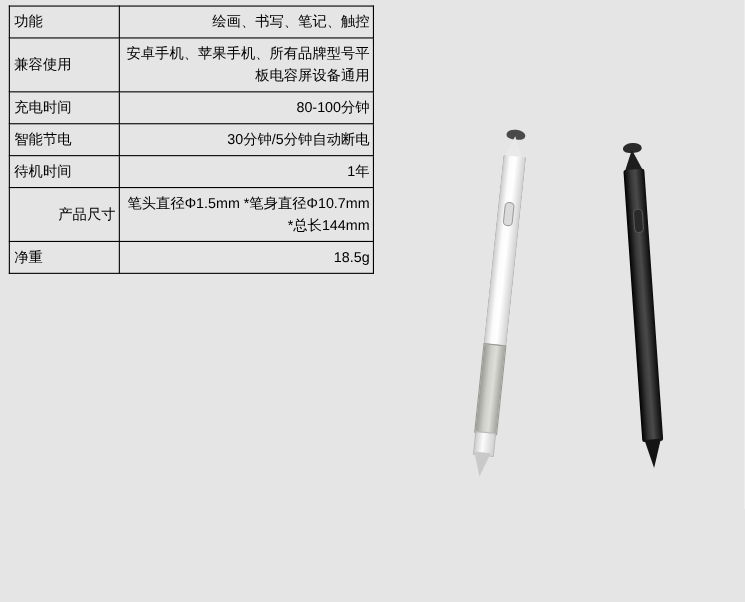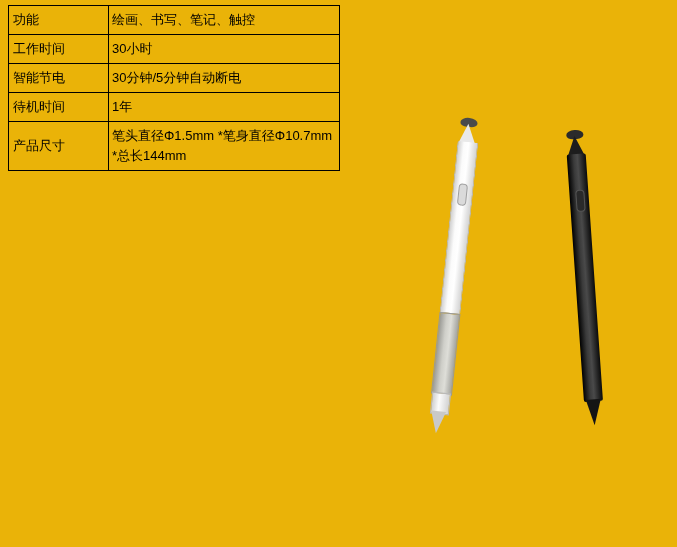--- a/index.html
+++ b/index.html
@@ -11,21 +11,21 @@
     width: 677px;
     height: 547px;
     font-family: "Liberation Sans", sans-serif;
     position: relative;
     overflow: hidden;
   }
   .page {
     position: relative;
     width: 677px;
     height: 547px;
-    background: #eab308;
+    background: #e5e5e5;
   }
   
   .spec-table {
     position: absolute;
     left: 8px;
     top: 5px;
     width: 332px;
     border-collapse: collapse;
     table-layout: fixed;
   }
@@ -36,24 +36,24 @@
     padding: 4px 3px;
     line-height: 20px;
     vertical-align: middle;
   }
   .spec-table td.label {
     width: 92px;
     text-align: left;
     padding-left: 4px;
   }
   .spec-table td.label.center {
-    text-align: left;
+    text-align: right;
   }
   .spec-table td.value {
-    text-align: left;
+    text-align: right;
     margin-left: 28px;
   }
   
   .pen-area {
     position: absolute;
     left: 345px;
     top: 0px;
     width: 332px;
     height: 547px;
   }
@@ -199,34 +199,42 @@
 
 <div class="page">
 
   <table class="spec-table">
     <tbody>
       <tr>
         <td class="label">功能</td>
         <td class="value">绘画、书写、笔记、触控</td>
       </tr>
       <tr>
-        <td class="label">工作时间</td>
-        <td class="value">30小时</td>
+        <td class="label">兼容使用</td>
+        <td class="value">安卓手机、苹果手机、所有品牌型号平板电容屏设备通用</td>
+      </tr>
+      <tr>
+        <td class="label">充电时间</td>
+        <td class="value">80-100分钟</td>
       </tr>
       <tr>
         <td class="label">智能节电</td>
         <td class="value">30分钟/5分钟自动断电</td>
       </tr>
       <tr>
         <td class="label">待机时间</td>
         <td class="value">1年</td>
       </tr>
       <tr>
         <td class="label center">产品尺寸</td>
         <td class="value">笔头直径Φ1.5mm *笔身直径Φ10.7mm *总长144mm</td>
+      </tr>
+      <tr>
+        <td class="label">净重</td>
+        <td class="value">18.5g</td>
       </tr>
     </tbody>
   </table>
 
   <div class="pen-area">
 
     <div class="pen pen-white">
       <div class="pw-top-disc"></div>
       <div class="pw-cone"></div>
       <div class="pw-body"></div>

